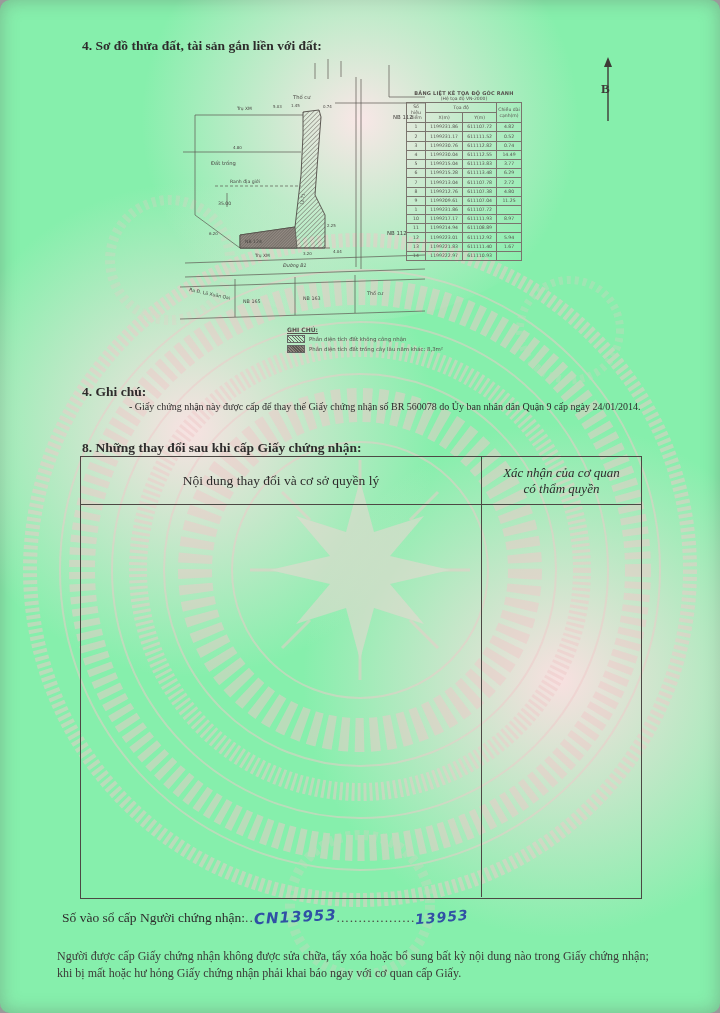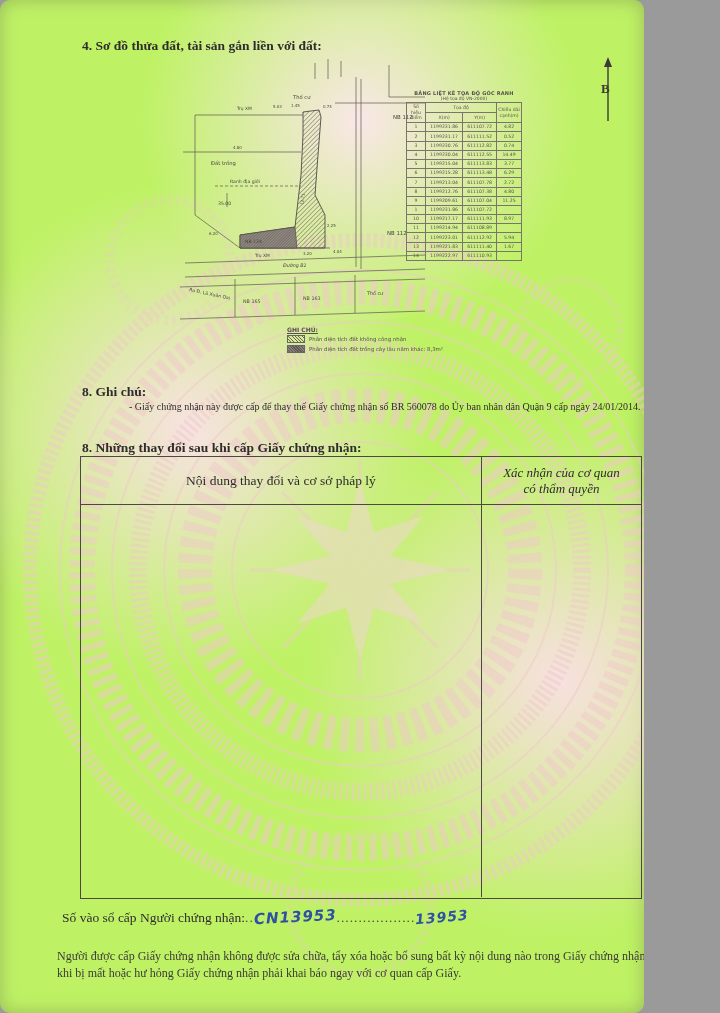--- a/index.html
+++ b/index.html
@@ -1,18 +1,18 @@
 <!DOCTYPE html>
 <html><head>
 <meta charset="utf-8">
 <style>
   html,body{margin:0;padding:0;background:#9a9a9a;}
   .page{
-    position:relative;width:644px;height:1013px;overflow:hidden;
-    background:#bef264;border-radius:10px;
+    position:relative;width:720px;height:1013px;overflow:hidden;
+    background:#86efac;border-radius:10px;
     box-shadow:inset 0 0 18px rgba(90,80,80,.35);
     font-family:"Liberation Serif", serif;color:#2e2c2c;
   }
   .wash{position:absolute;border-radius:50%;pointer-events:none;}
   .wash1{left:-60px;top:180px;width:500px;height:500px;background:radial-gradient(circle,#f8e2e2 0%,rgba(248,226,226,0) 70%);}
   .wash2{left:300px;top:420px;width:520px;height:520px;background:radial-gradient(circle,#f8e0e0 0%,rgba(248,224,224,0) 70%);}
   .wash3{left:120px;top:-80px;width:480px;height:400px;background:radial-gradient(circle,#f9e7e7 0%,rgba(249,231,231,0) 70%);}
   .watermark{position:absolute;left:0;top:0;pointer-events:none;}
   .sec-heading{position:absolute;font-weight:bold;font-size:13.5px;}
   .body-text{position:absolute;font-size:10px;line-height:1.35;margin-left:47px;}
@@ -281,27 +281,27 @@
     <div class="lg-row">
       <span class="sw sw-hatch"></span>
       <span class="lg-label">Phần diện tích đất không công nhận</span>
     </div>
     <div class="lg-row">
       <span class="sw sw-solid"></span>
       <span class="lg-label">Phần diện tích đất trồng cây lâu năm khác: 8,3m²</span>
     </div>
   </div>
 
-  <div class="sec-heading" style="left:82px;top:384px;">8. Ghi chú:</div>
+  <div class="sec-heading" style="left:82px;top:384px;">4. Ghi chú:</div>
   <div class="body-text" style="left:82px;top:400px;width:560px;">- Giấy chứng nhận này được cấp để thay thế Giấy chứng nhận số BR 560078 do Ủy ban nhân dân Quận 9 cấp ngày 24/01/2014.</div>
 
   <div class="sec-heading" style="left:82px;top:440px;">8. Những thay đổi sau khi cấp Giấy chứng nhận:</div>
   <div class="changes">
     <div class="hdr">
-      <div class="c1">Nội dung thay đổi và cơ sở pháp lý</div>
+      <div class="c1">Nội dung thay đổi và cơ sở quyền lý</div>
       <div class="c2">Xác nhận của cơ quan có thẩm quyền</div>
     </div>
     <div class="bodyrow">
       <div class="b1"></div>
       <div class="b2"></div>
     </div>
   </div>
 
   <div class="registry">
     <span>Số vào sổ cấp Người chứng nhận:</span><span class="dots">..</span><span class="hand">CN13953</span><span class="dots">..................</span><span class="hand hand2">13953</span>

